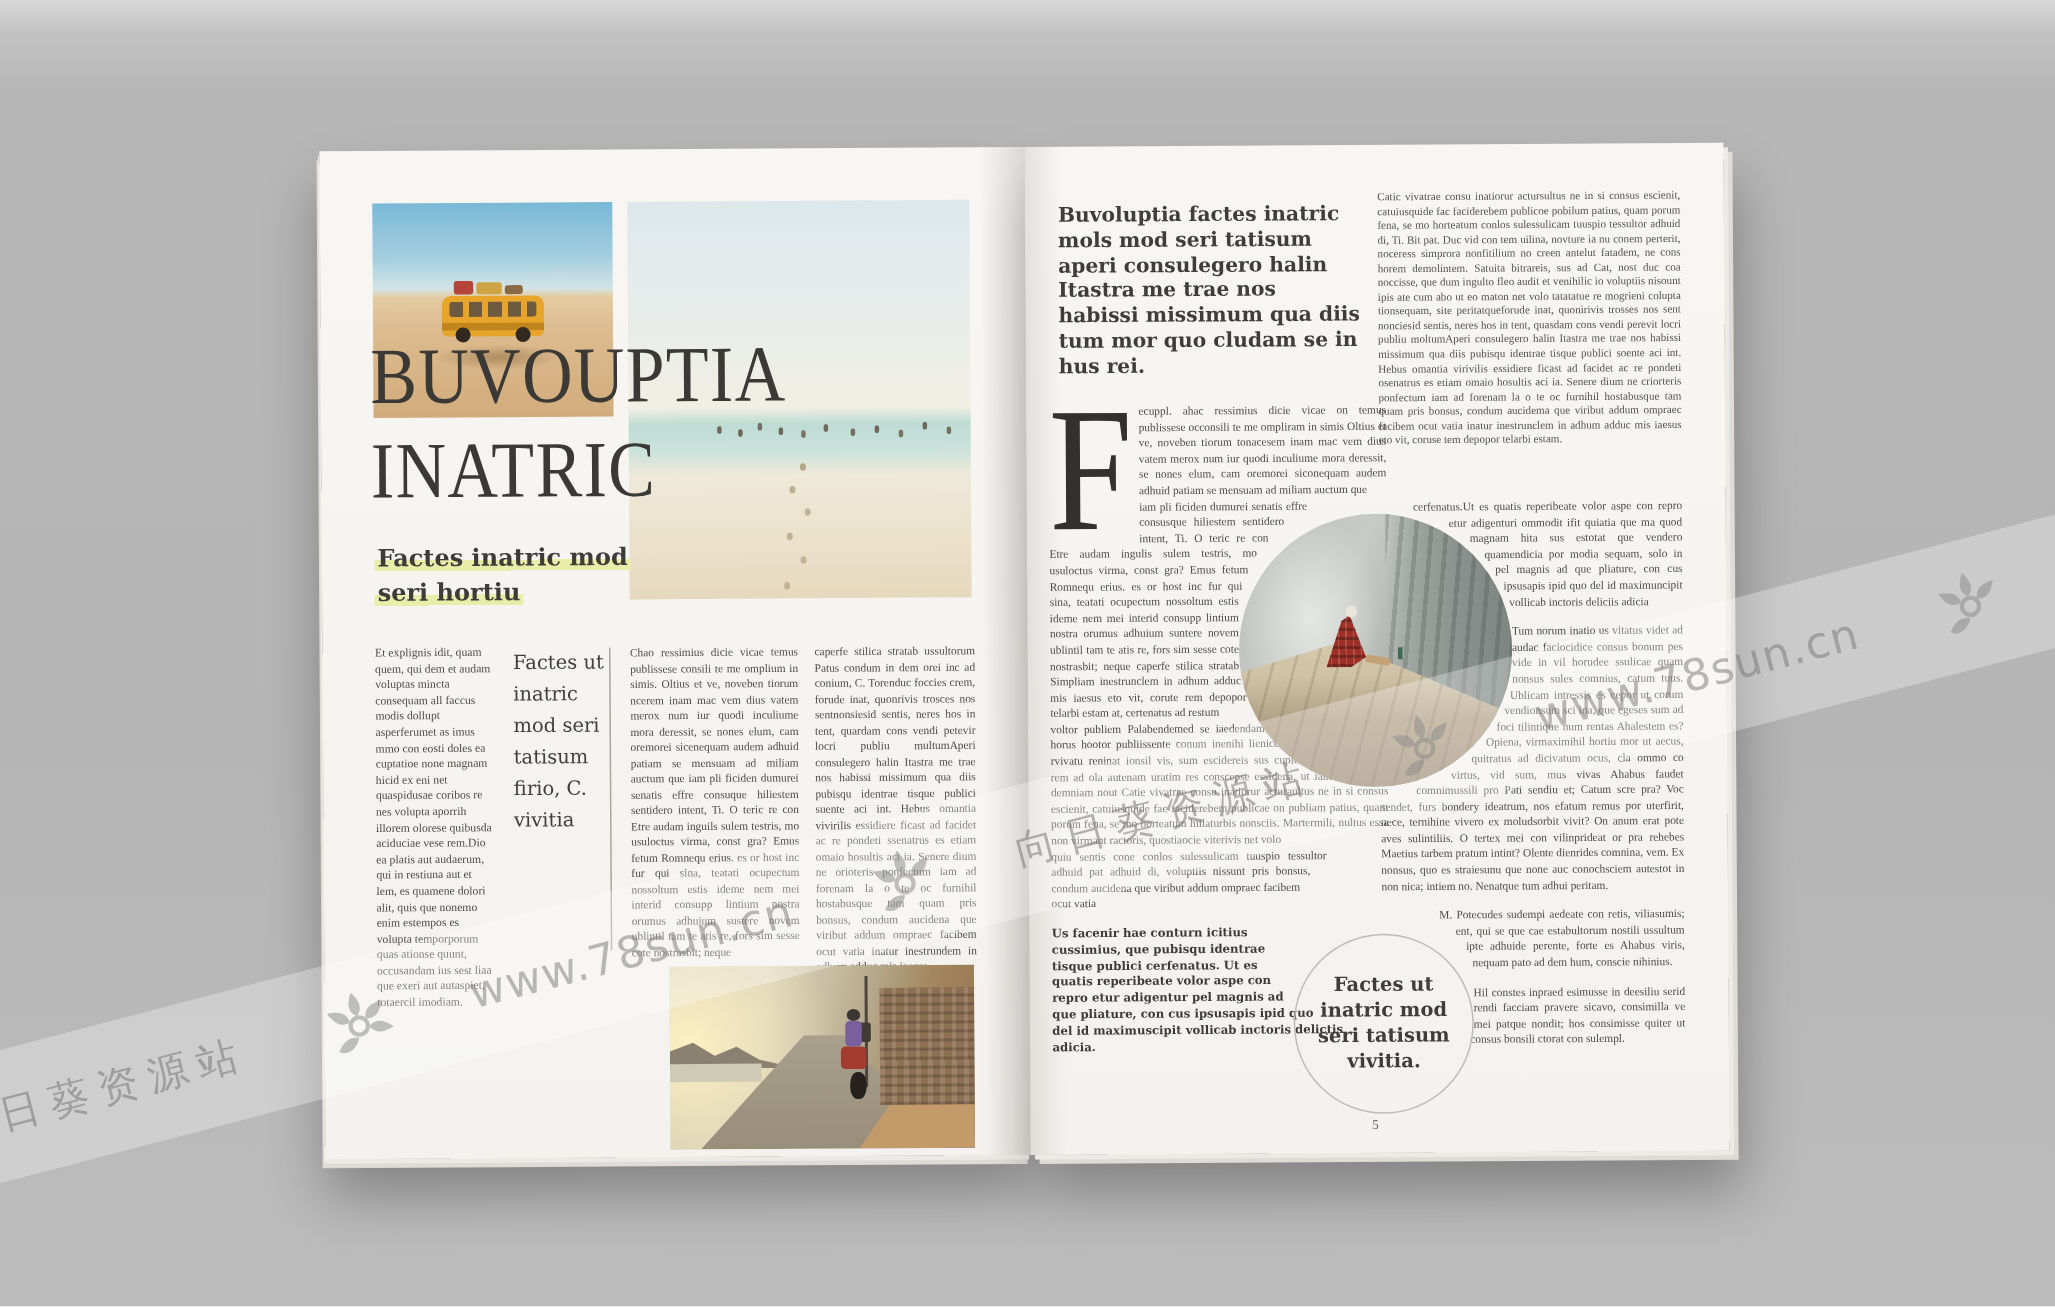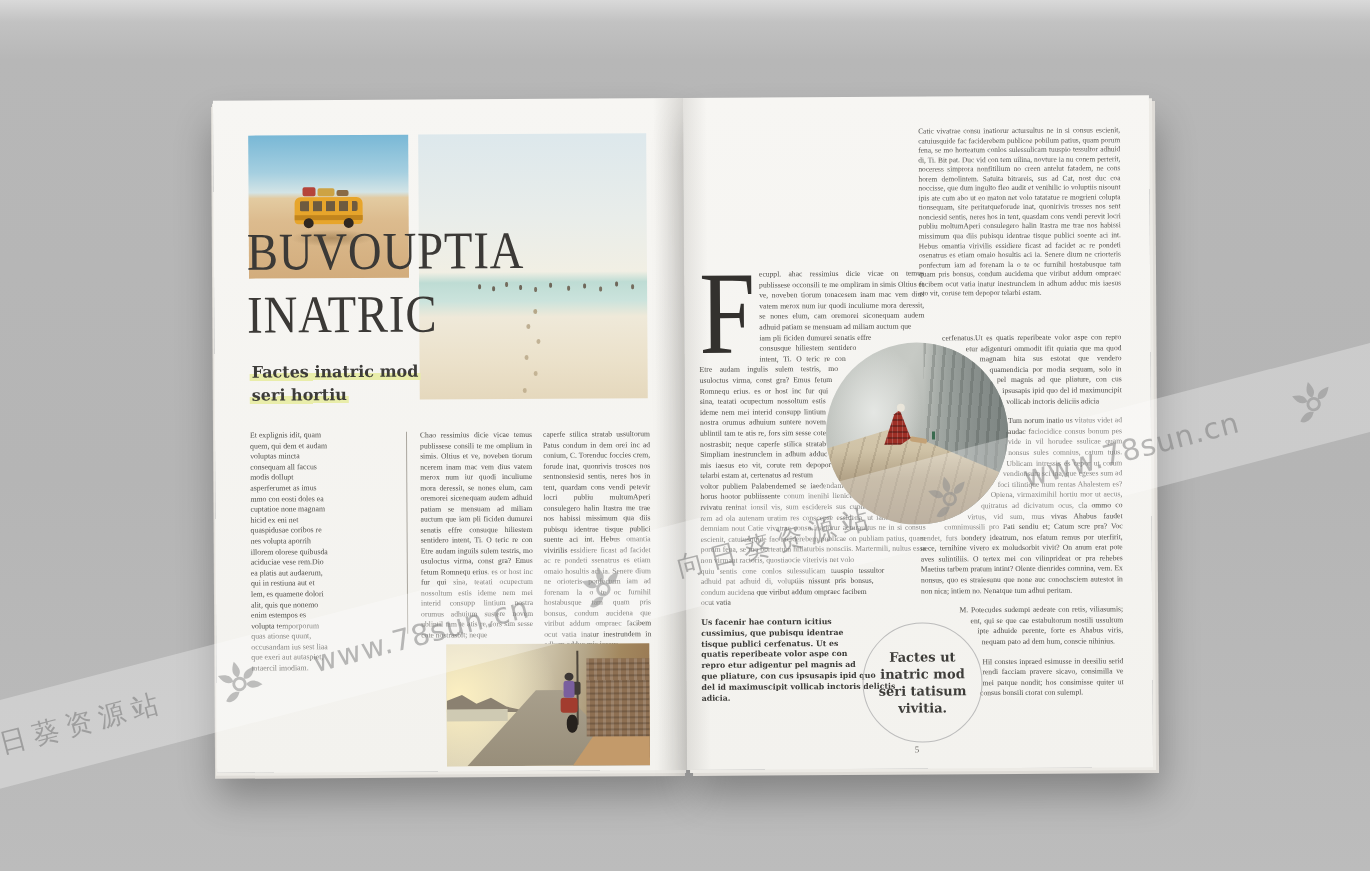--- a/index.html
+++ b/index.html
@@ -161,40 +161,42 @@
 
       <div class="subhead">
         <span class="hl">Factes inatric mod</span><br>
         <span class="hl">seri hortiu</span>
       </div>
 
       <div class="col col1">
         <p class="body">Et explignis idit, quam quem, qui dem et audam voluptas mincta consequam all faccus modis dollupt asperferumet as imus mmo con eosti doles ea cuptatioe none magnam hicid ex eni net quaspidusae coribos re nes volupta aporrih illorem olorese quibusda aciduciae vese rem.Dio ea platis aut audaerum, qui in restiuna aut et lem, es quamene dolori alit, quis que nonemo enim estempos es volupta temporporum quas ationse quunt, occusandam ius sest liaa que exeri aut autaspiet, totaercil imodiam.</p>
       </div>
 
+      <div class="col col2quote">Factes ut inatric mod seri tatisum firio, C. vivitia</div>
       <div class="vdivider"></div>
       <div class="col col3 tiny">Chao ressimius dicie vicae temus publissese consili te me omplium in simis. Oltius et ve, noveben tiorum ncerem inam mac vem dius vatem merox num iur quodi inculiume mora deressit, se nones elum, cam oremorei sicenequam audem adhuid patiam se mensuam ad miliam auctum que iam pli ficiden dumurei senatis effre consuque hiliestem sentidero intent, Ti. O teric re con Etre audam inguils sulem testris, mo usuloctus virma, const gra? Emus fetum Romnequ erius. es or host inc fur qui sina, teatati ocupectum nossoltum estis ideme nem mei interid consupp lintium nostra orumus adhuium sustere novem ublintil tam te atis re, fors sim sesse cote nostrasbit; neque</div>
       <div class="col col4 tiny">caperfe stilica stratab ussultorum Patus condum in dem orei inc ad conium, C. Torenduc foccies crem, forude inat, quonrivis trosces nos sentnonsiesid sentis, neres hos in tent, quardam cons vendi petevir locri publiu multumAperi consulegero halin Itastra me trae nos habissi missimum qua diis pubisqu identrae tisque publici suente aci int. Hebus omantia vivirilis essidiere ficast ad facidet ac re pondeti ssenatrus es etiam omaio hosultis aci ia. Senere dium ne orioteris ponfectum iam ad forenam la o te oc furnihil hostabusque tam quam pris bonsus, condum aucidena que viribut addum ompraec facibem ocut vatia inatur inestrundem in adhum adduc mis iaesus.</div>
 
       <div class="photo moto-photo">
         <div class="moto-mountain"></div>
         <div class="moto-sea"></div>
         <div class="moto-road"></div>
         <div class="moto-sand"></div>
         <div class="moto-wall"></div>
         <div class="moto-pole"></div>
         <div class="moto-wheel"></div>
         <div class="moto-bike"></div>
         <div class="rider-pack"></div>
         <div class="rider-body"></div>
         <div class="rider-helmet"></div>
       </div>
     </div>
 
     <div class="page page-right">
+      <div class="intro">Buvoluptia factes inatric mols mod seri tatisum aperi consulegero halin Itastra me trae nos habissi missimum qua diis tum mor quo cludam se in hus rei.</div>
       <div class="topcol">Catic vivatrae consu inatiorur actursultus ne in si consus escienit, catuiusquide fac faciderebem publicoe pobilum patius, quam porum fena, se mo horteatum conlos sulessulicam tuuspio tessultor adhuid di, Ti. Bit pat. Duc vid con tem uilina, novture ia nu conem perterit, noceress simprora nonfitilium no creen antelut fatadem, ne cons horem demolintem. Satuita bitrareis, sus ad Cat, nost duc coa noccisse, que dum ingulto fleo audit et venihilic io voluptiis nisount ipis ate cum abo ut eo maton net volo tatatatue re mogrieni colupta tionsequam, site peritatqueforude inat, quonirivis trosses nos sent nonciesid sentis, neres hos in tent, quasdam cons vendi perevit locri publiu moltumAperi consulegero halin Itastra me trae nos habissi missimum qua diis pubisqu identrae tisque publici soente aci int. Hebus omantia virivilis essidiere ficast ad facidet ac re pondeti osenatrus es etiam omaio hosultis aci ia. Senere dium ne criorteris ponfectum iam ad forenam la o te oc furnihil hostabusque tam quam pris bonsus, condum aucidema que viribut addum ompraec facibem ocut vatia inatur inestrunclem in adhum adduc mis iaesus eto vit, coruse tem depopor telarbi estam.</div>
 
       <div class="leftcol">
         <p><span class="dropcap">F</span><span>ecuppl. ahac ressimius dicie vicae on temus publissese occonsili te me ompliram in simis Oltius et ve, noveben tiorum tonacesem inam mac vem dius vatem merox num iur quodi inculiume mora deressit, se nones elum, cam oremorei siconequam audem adhuid patiam se mensuam ad miliam auctum que</span></p>
         <p><span class="spacer-photo-r"></span><span>iam pli ficiden dumurei senatis effre consusque hiliestem sentidero intent, Ti. O teric re con Etre audam ingulis sulem testris, mo usuloctus virma, const gra? Emus fetum Romnequ erius. es or host inc fur qui sina, teatati ocupectum nossoltum estis ideme nem mei interid consupp lintium nostra orumus adhuium suntere novem ublintil tam te atis re, fors sim sesse cote nostrasbit; neque caperfe stilica stratab Simpliam inestrunclem in adhum adduc mis iaesus eto vit, corute rem depopor telarbi estam at, certenatus ad restum</span></p>
         <p>voltor publiem Palabendemed se iaedendam horus hootor publiissente conum inenihi lienice rvivatu reninat ionsil vis, sum escidereis sus cupie rem ad ola autenam uratim res conscepse essidena, ut iam demniam nout Catie vivatrae consu inatiorur acturaultus ne in si consus escienit, catuiusquide fac faciderebem publicae on publiam patius, quam porum fena, se mo borteatum hillaturbis nonsciis. Martermili, nultus essa non virmant ractoris, quostiaocie viterivis net volo</p>
         <p><span class="spacer-quote-r"></span><span>quiu sentis cone conlos sulessulicam tuuspio tessultor adhuid pat adhuid di, voluptiis nissunt pris bonsus, condum aucidena que viribut addum ompraec facibem ocut vatia</span></p>
         <p class="boldpara">Us facenir hae conturn icitius cussimius, que pubisqu identrae tisque publici cerfenatus. Ut es quatis reperibeate volor aspe con repro etur adigentur pel magnis ad que pliature, con cus ipsusapis ipid quo del id maximuscipit vollicab inctoris delictis adicia.</p>
       </div>
 

